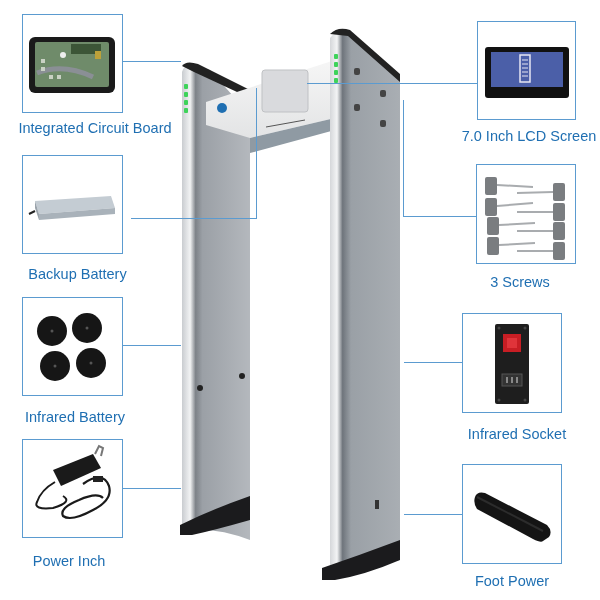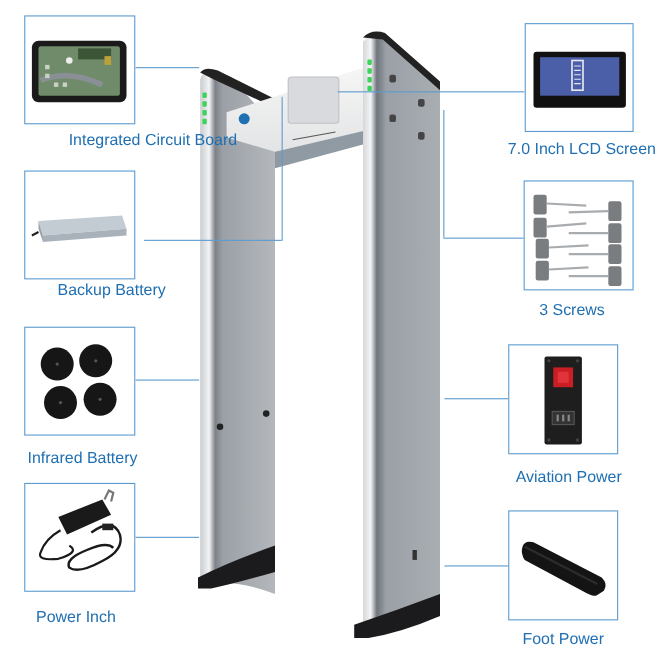--- a/index.html
+++ b/index.html
@@ -95,31 +95,31 @@
     <g fill="#c9d1c4">
         <rect x="18" y="44" width="4" height="4"></rect>
         <rect x="18" y="52" width="4" height="4"></rect>
         <rect x="26" y="60" width="4" height="4"></rect>
         <rect x="34" y="60" width="4" height="4"></rect>
       </g>
     <circle cx="40" cy="40" r="3" fill="#eee"></circle>
     <rect x="72" y="36" width="6" height="8" fill="#bca13a"></rect>
   </svg>
 </div>
-<div class="label" style="left:0;top:120px;width:190px;padding-left:44px;">Integrated Circuit Board</div>
+<div class="label" style="left:0;top:120px;width:190px;">Integrated Circuit Board</div>
 
 <div class="box" style="left:22px;top:155px;width:101px;height:99px;">
   <svg width="99" height="97" viewBox="0 0 99 97">
     <path d="M12 45 L88 40 L92 52 L16 58 Z" fill="#c4ccd3"></path>
     <path d="M12 45 L16 58 L16 64 L12 52 Z" fill="#9aa3ab"></path>
     <path d="M16 58 L92 52 L92 58 L16 64 Z" fill="#a9b2ba"></path>
     <path d="M6 58 L12 55" stroke="#222" stroke-width="2"></path>
   </svg>
 </div>
-<div class="label" style="left:0;top:256px;width:155px;margin-left:24px;">Backup Battery</div>
+<div class="label" style="left:0;top:266px;width:155px;">Backup Battery</div>
 
 <div class="box" style="left:22px;top:297px;width:101px;height:99px;">
   <svg width="99" height="97" viewBox="0 0 99 97">
     <g fill="#161616">
       <circle cx="29" cy="33" r="15"></circle>
         <circle cx="64" cy="30" r="15"></circle>
       <circle cx="32" cy="68" r="15"></circle>
         <circle cx="68" cy="65" r="15"></circle>
     </g>
     <g fill="#555">
@@ -197,21 +197,21 @@
         <rect x="53" y="63" width="2" height="6"></rect>
       </g>
     <g fill="#444">
         <circle cx="36" cy="14" r="1.5"></circle>
         <circle cx="62" cy="14" r="1.5"></circle>
         <circle cx="36" cy="86" r="1.5"></circle>
         <circle cx="62" cy="86" r="1.5"></circle>
       </g>
   </svg>
 </div>
-<div class="label" style="left:452px;top:426px;width:130px;">Aviation Power</div>
+<div class="label" style="left:452px;top:426px;width:130px;">Infrared Socket</div>
 
 <div class="box" style="left:462px;top:464px;width:100px;height:100px;">
   <svg width="98" height="98" viewBox="0 0 98 98">
     <path d="M12 32 Q14 26 22 28 L84 60 Q90 66 86 72 L80 76 Q78 78 70 74 L14 44 Q10 38 12 32 Z" fill="#141414"></path>
     <path d="M14 32 L80 66" stroke="#2c2c2c" stroke-width="2"></path>
   </svg>
 </div>
 <div class="label" style="left:462px;top:573px;width:100px;">Foot Power</div>
 
 </body></html>

